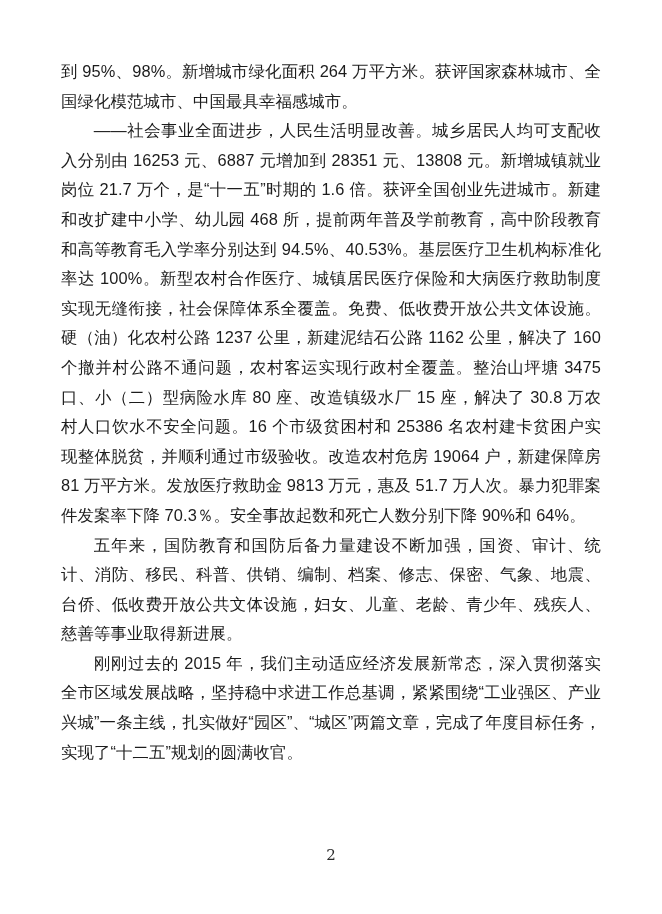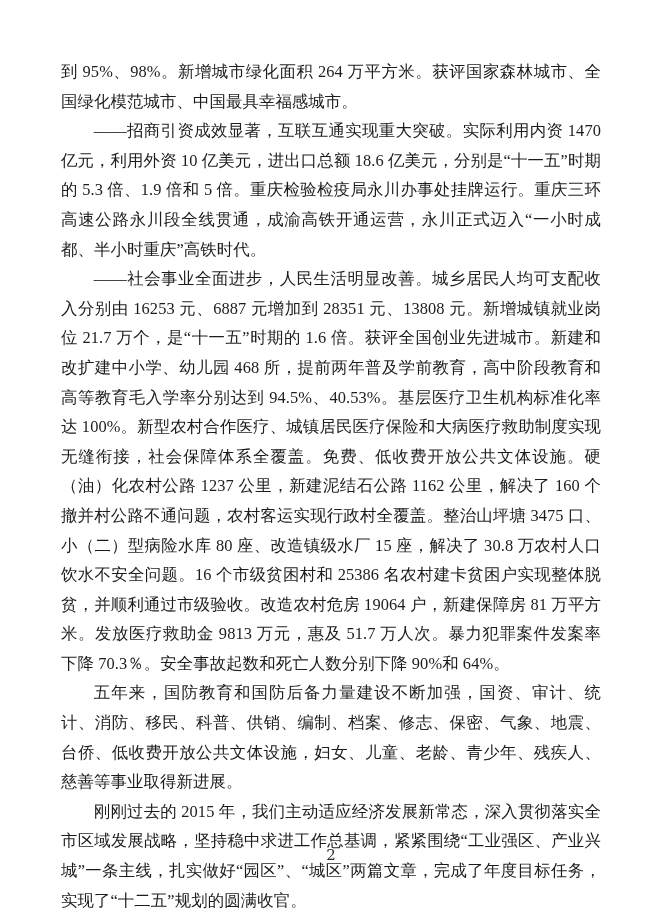--- a/index.html
+++ b/index.html
@@ -27,21 +27,21 @@
   p.para {
     margin: 0;
     padding: 0;
     font-size: 16.4px;
     line-height: 29.6px;
     color: #1c1c1c;
     text-align: justify;
     text-justify: inter-character;
     text-align-last: left;
     letter-spacing: 0.1px;
-    font-family: Liberation Serif, serif;
+    font-family: Liberation Sans, sans-serif;
     word-break: break-all;
     -webkit-font-smoothing: antialiased;
   }
   p.indent {
     text-indent: 2em;
   }
   .page-number {
     position: absolute;
     left: 0;
     right: 0;
@@ -56,23 +56,20 @@
 <body>
 
 <div class="page">
 
   <div class="text-column">
 
     <p class="para">
       <span>到 95%、98%。新增城市绿化面积 264 万平方米。获评国家森林城市、全国绿化模范城市、中国最具幸福感城市。</span>
     </p>
 
-    <p class="para indent">
-      <span>——招商引资成效显著，互联互通实现重大突破。实际利用内资 1470 亿元，利用外资 10 亿美元，进出口总额 18.6 亿美元，分别是“十一五”时期的 5.3 倍、1.9 倍和 5 倍。重庆检验检疫局永川办事处挂牌运行。重庆三环高速公路永川段全线贯通，成渝高铁开通运营，永川正式迈入“一小时成都、半小时重庆”高铁时代。</span>
-    </p>
 
     <p class="para indent">
       <span>——社会事业全面进步，人民生活明显改善。城乡居民人均可支配收入分别由 16253 元、6887 元增加到 28351 元、13808 元。新增城镇就业岗位 21.7 万个，是“十一五”时期的 1.6 倍。获评全国创业先进城市。新建和改扩建中小学、幼儿园 468 所，提前两年普及学前教育，高中阶段教育和高等教育毛入学率分别达到 94.5%、40.53%。基层医疗卫生机构标准化率达 100%。新型农村合作医疗、城镇居民医疗保险和大病医疗救助制度实现无缝衔接，社会保障体系全覆盖。免费、低收费开放公共文体设施。硬（油）化农村公路 1237 公里，新建泥结石公路 1162 公里，解决了 160 个撤并村公路不通问题，农村客运实现行政村全覆盖。整治山坪塘 3475 口、小（二）型病险水库 80 座、改造镇级水厂 15 座，解决了 30.8 万农村人口饮水不安全问题。16 个市级贫困村和 25386 名农村建卡贫困户实现整体脱贫，并顺利通过市级验收。改造农村危房 19064 户，新建保障房 81 万平方米。发放医疗救助金 9813 万元，惠及 51.7 万人次。暴力犯罪案件发案率下降 70.3％。安全事故起数和死亡人数分别下降 90%和 64%。</span>
     </p>
 
     <p class="para indent">
       <span>五年来，国防教育和国防后备力量建设不断加强，国资、审计、统计、消防、移民、科普、供销、编制、档案、修志、保密、气象、地震、台侨、低收费开放公共文体设施，妇女、儿童、老龄、青少年、残疾人、慈善等事业取得新进展。</span>
     </p>
 
     <p class="para indent">

